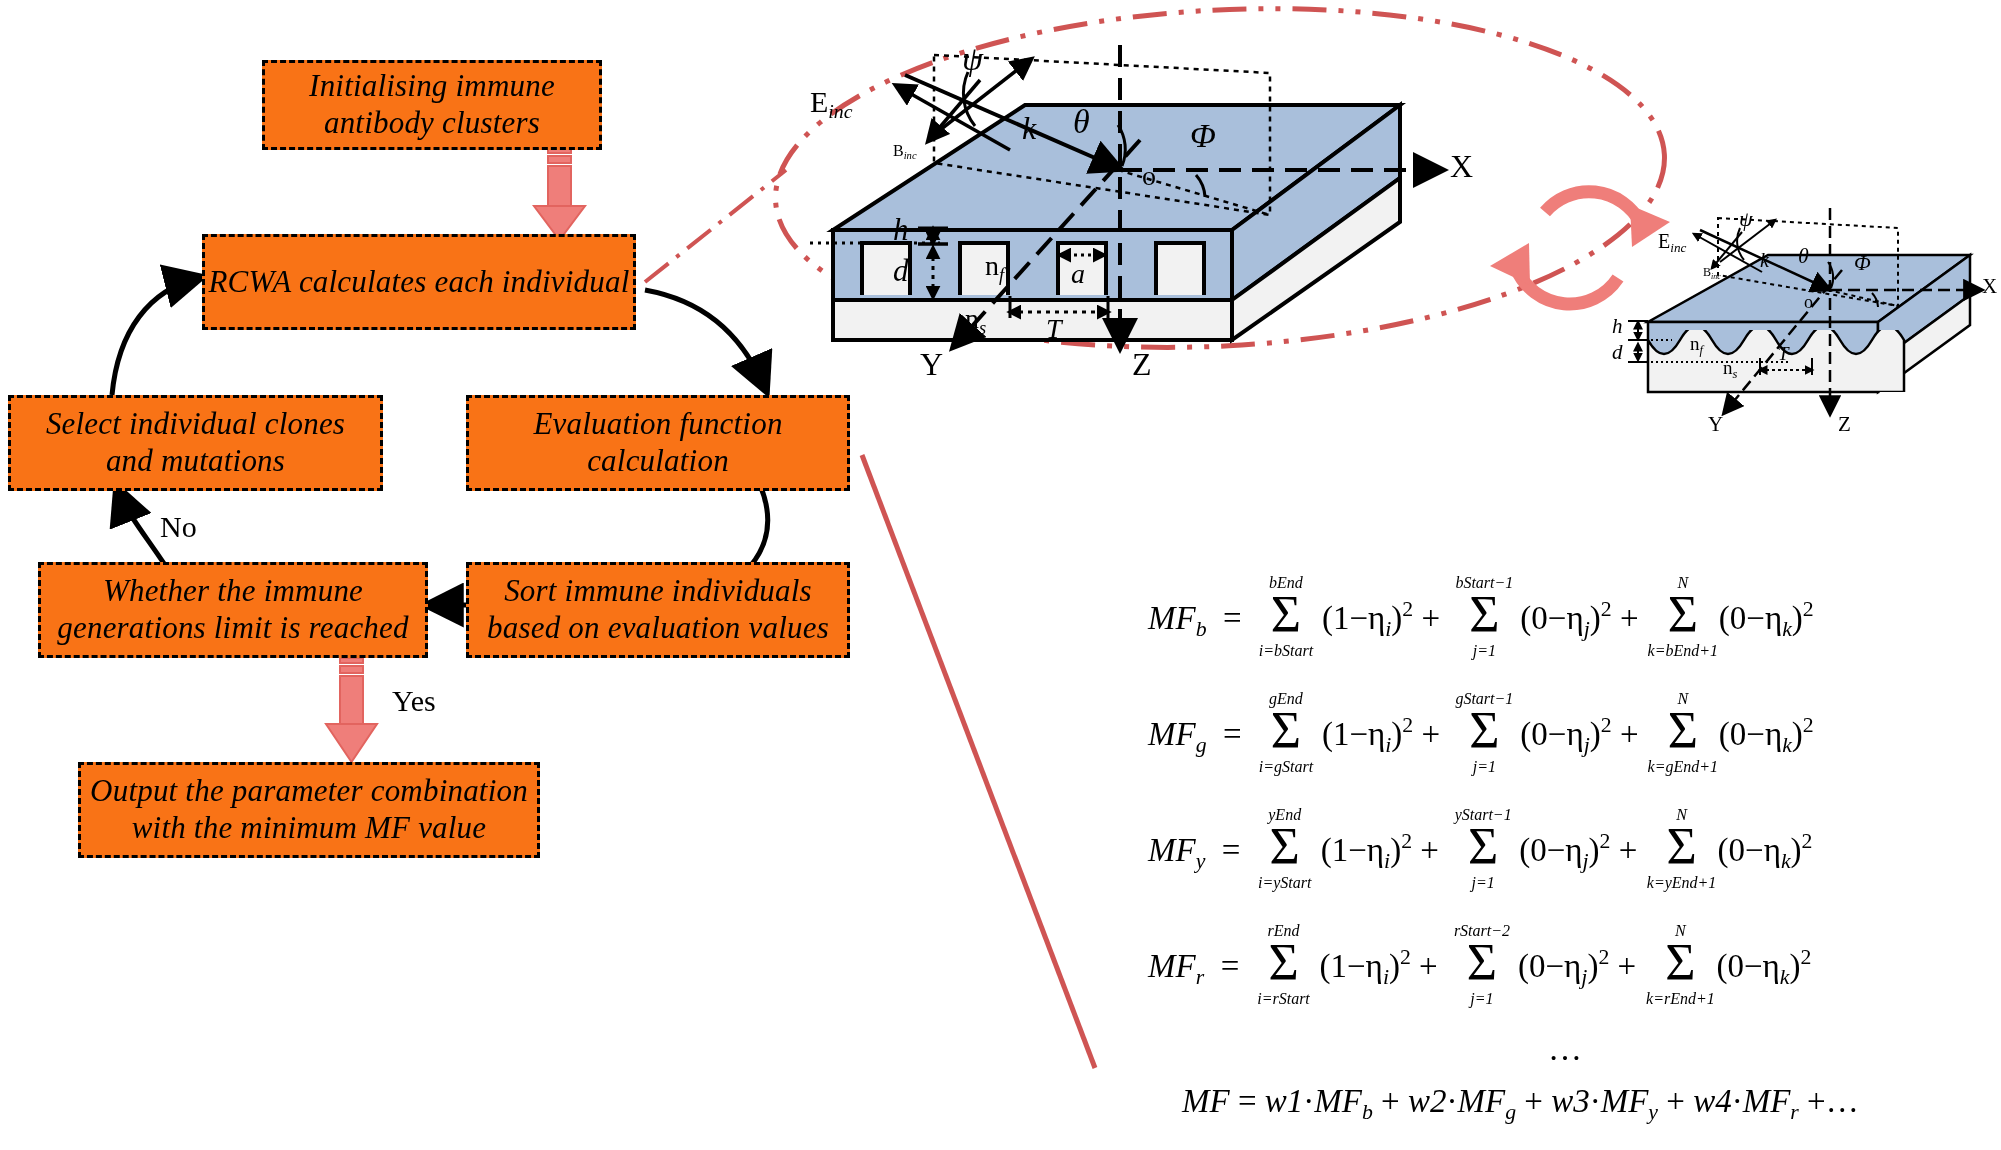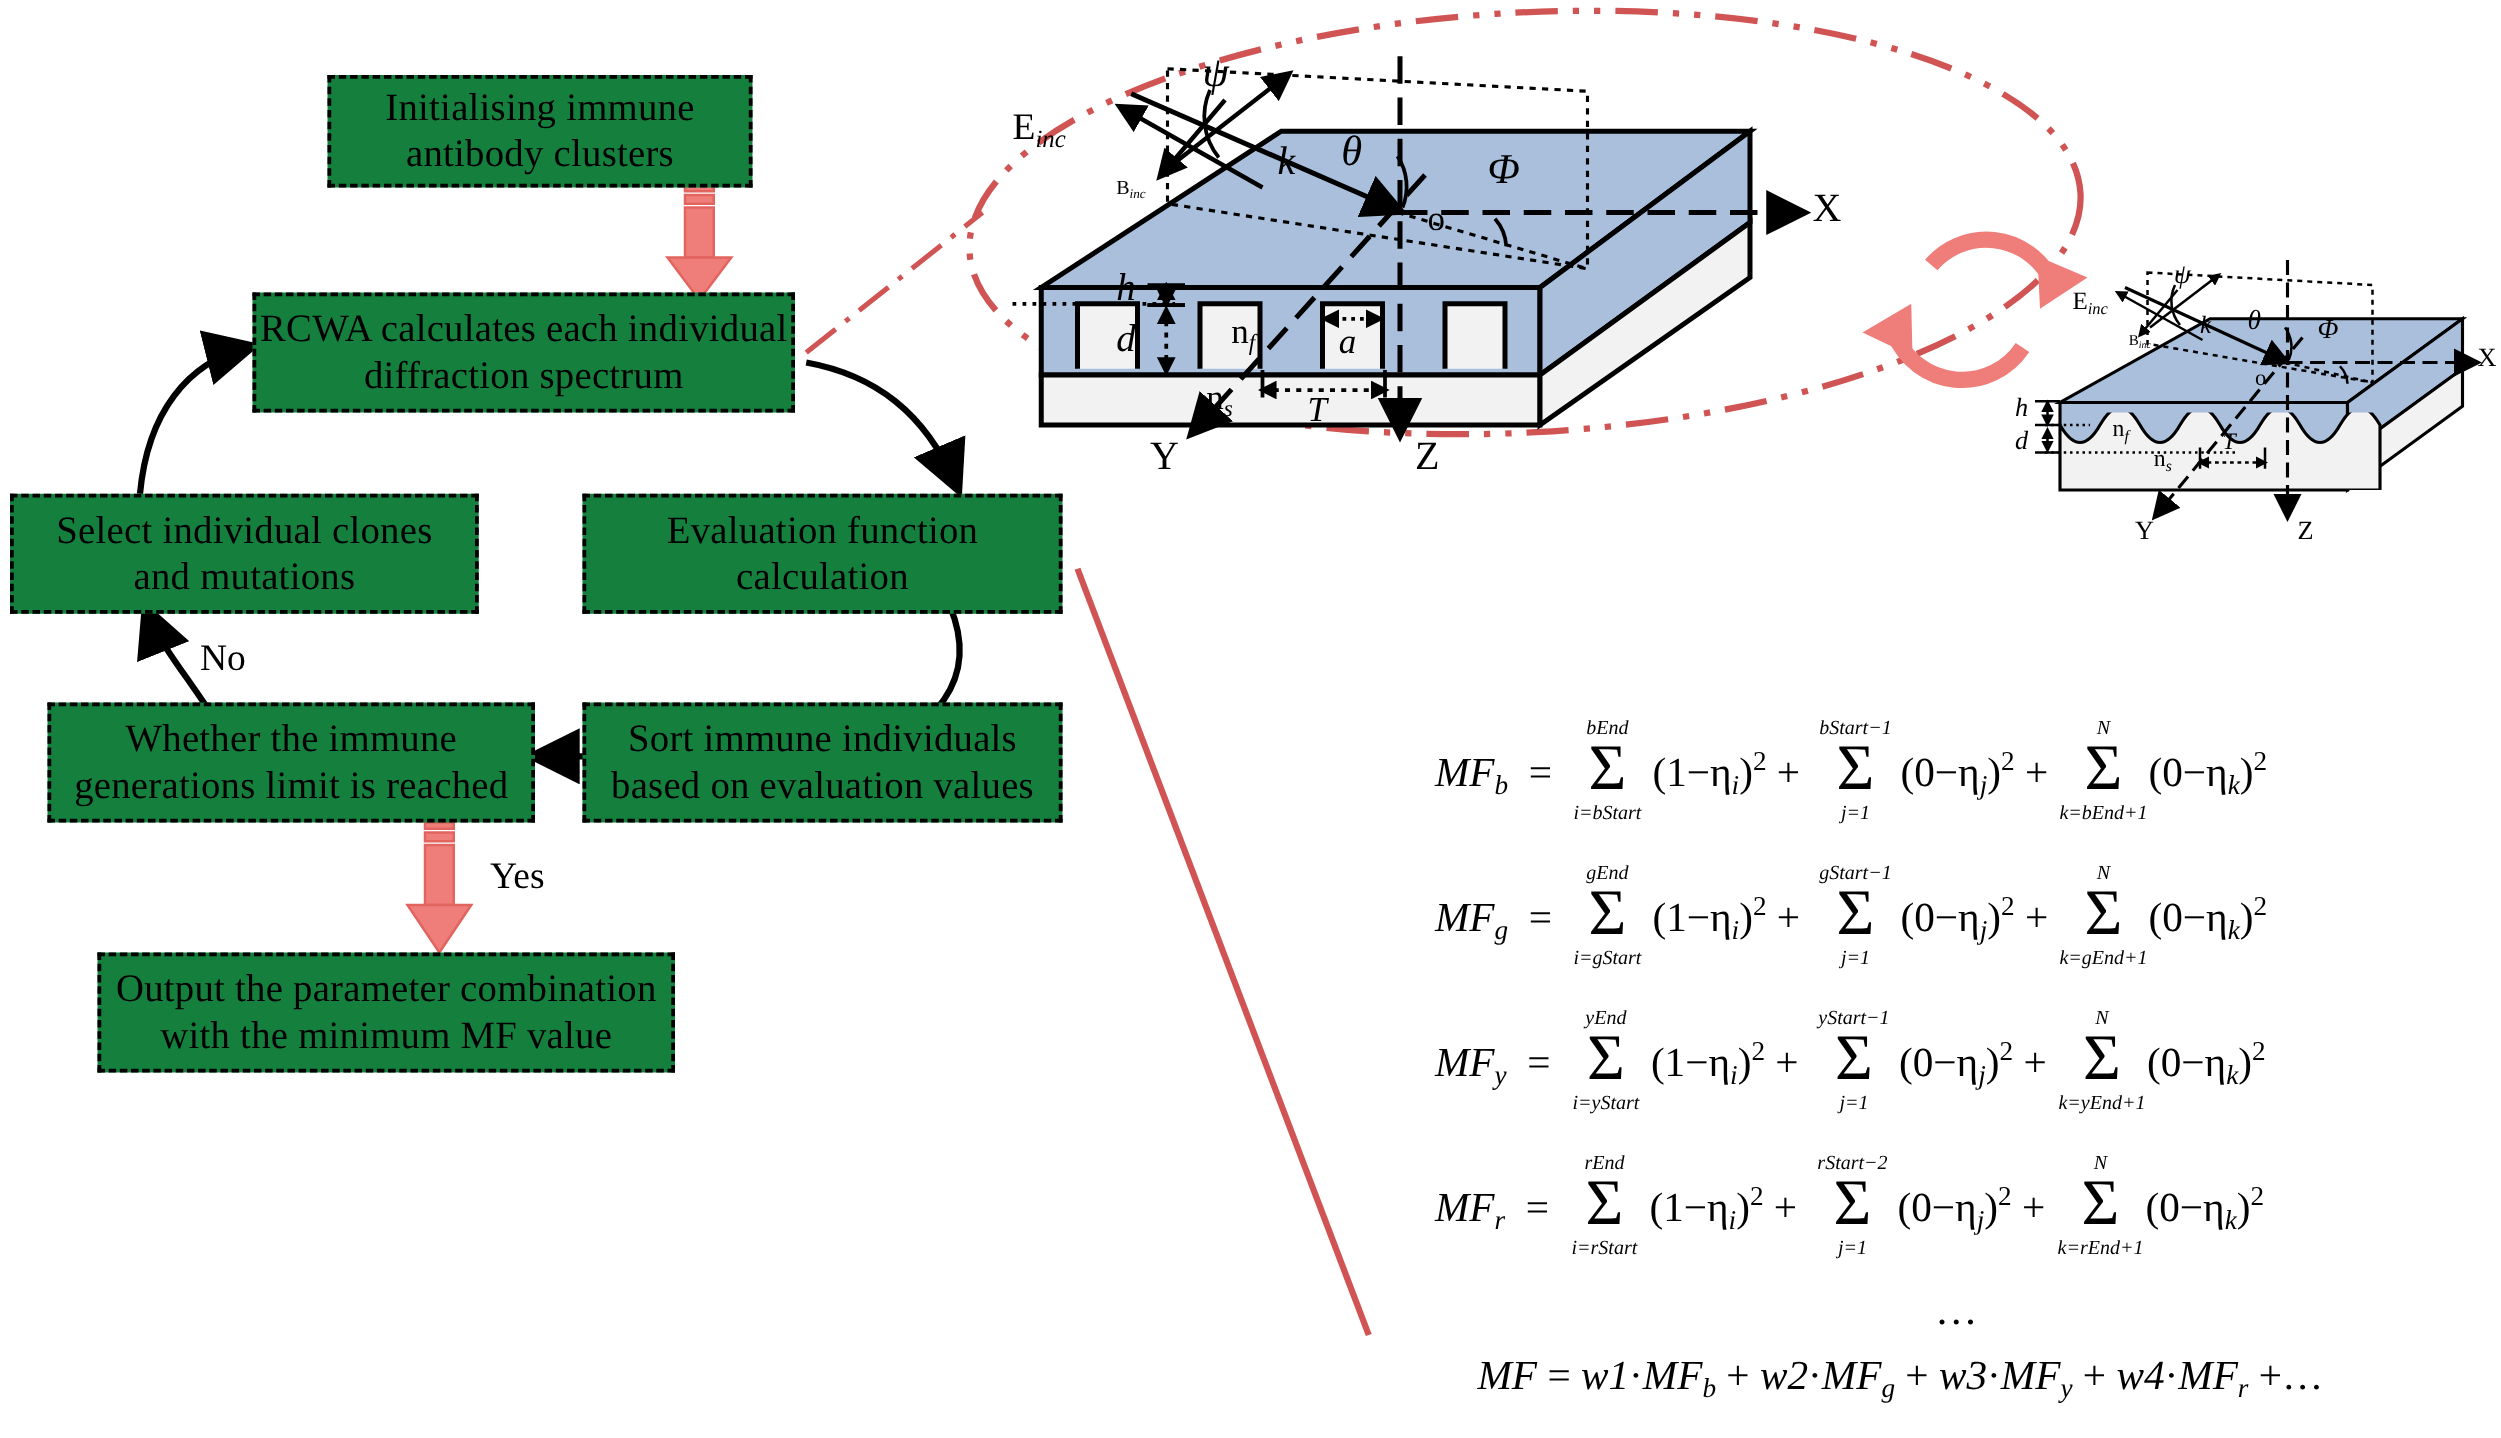--- a/index.html
+++ b/index.html
@@ -4,21 +4,21 @@
 <style>
   html,body{margin:0;padding:0;background:#ffffff;}
   body{width:2001px;height:1150px;position:relative;overflow:hidden;
        font-family:"Liberation Serif","DejaVu Serif",serif;color:#000;}
   #root{position:absolute;left:0;top:0;width:2001px;height:1150px;}
   svg.layer{position:absolute;left:0;top:0;width:2001px;height:1150px;overflow:visible;pointer-events:none;}
 
   
   .fbox{position:absolute;border:3px dashed #000;box-sizing:border-box;
         display:flex;align-items:center;justify-content:center;text-align:center;
-        background:#15803d;}
+        background:#f97316;font-style:italic;}
   .fbox span{display:block;line-height:1.18;font-size:31px;letter-spacing:.2px;}
 
   
   .eqwrap{position:absolute;}
   .eq{position:absolute;font-family:"Liberation Serif","DejaVu Serif",serif;
       font-size:33px;white-space:nowrap;}
   .it{font-style:italic;}
   .sub{font-size:.66em;vertical-align:-0.32em;font-style:italic;}
   .sup{font-size:.66em;vertical-align:0.58em;}
   .sig{display:inline-block;position:relative;width:72px;height:1em;vertical-align:-0.12em;}
@@ -239,21 +239,20 @@
   <div class="fbox" style="left:262px;top:60px;width:340px;height:90px;">
     <span>
       <span style="display: block;">Initialising immune</span>
       <span style="display: block;">antibody clusters</span>
     </span>
   </div>
 
   <div class="fbox" style="left:202px;top:234px;width:434px;height:96px;">
     <span>
       <span style="display: block;">RCWA  calculates each individual</span>
-      <span style="display: block;">diffraction spectrum</span>
     </span>
   </div>
 
   <div class="fbox" style="left:8px;top:395px;width:375px;height:96px;">
     <span>
       <span style="display: block;">Select individual clones</span>
       <span style="display: block;">and mutations</span>
     </span>
   </div>
 

